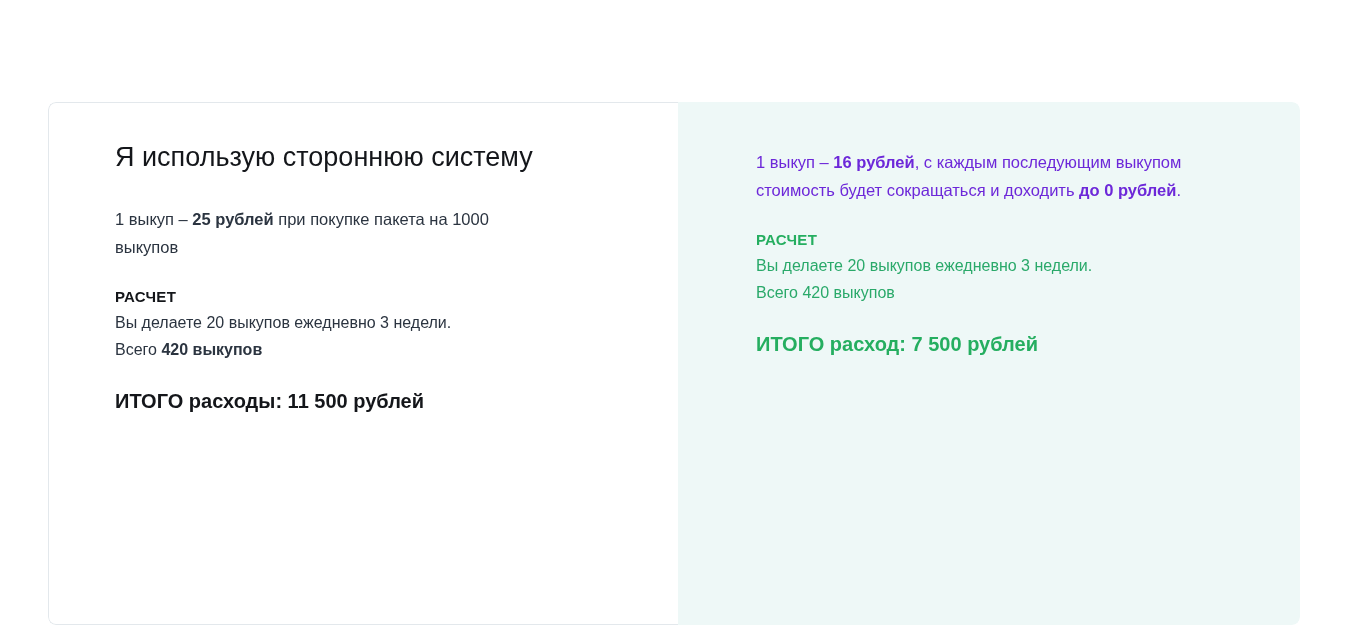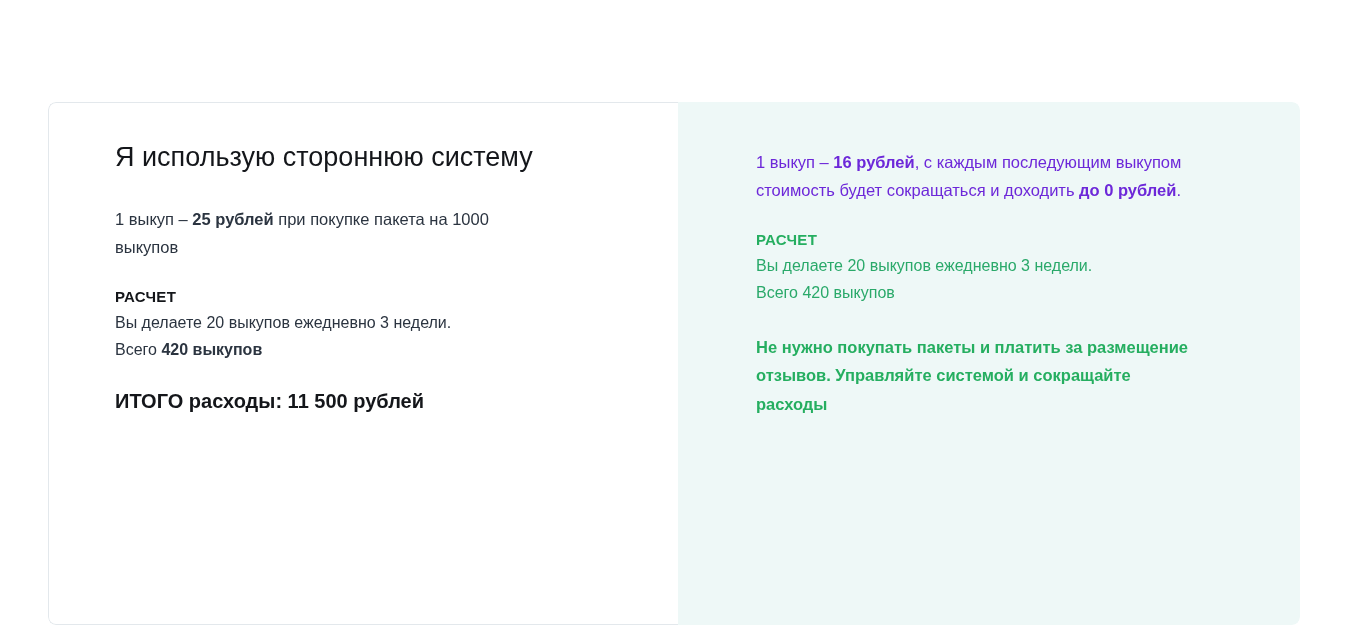--- a/index.html
+++ b/index.html
@@ -150,18 +150,18 @@
 
       <p class="para"><span>1 выкуп – </span><b>16 рублей</b><span>, с каждым последующим выкупом стоимость будет сокращаться и доходить </span><b>до 0 рублей</b><span>.</span></p>
 
       <p class="block-label">РАСЧЕТ</p>
 
       <div class="calc-lines">
         <span class="line">Вы делаете 20 выкупов ежедневно 3 недели.</span>
         <span class="line">Всего 420 выкупов</span>
       </div>
 
+      <p class="total">ИТОГО расход: 7 500 рублей</p>
 
-      <p class="note">Не нужно покупать пакеты и платить за размещение отзывов. Управляйте системой и сокращайте расходы</p>
     </div>
 
   </div>
 </div>
 
 </body></html>

